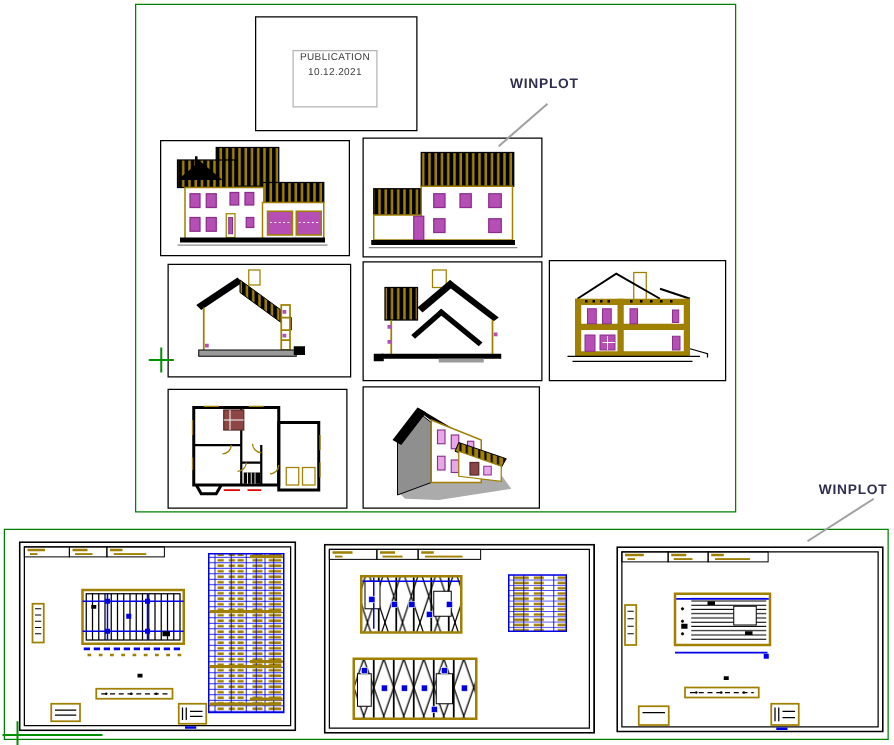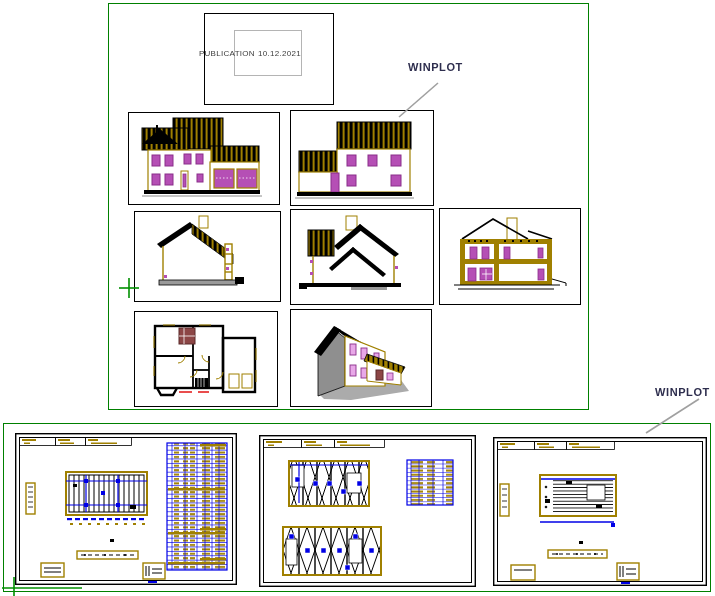--- a/index.html
+++ b/index.html
@@ -8,23 +8,23 @@
     font-family:"Liberation Sans",sans-serif;overflow:hidden;
   }
   .frame{position:absolute;border:1px solid #008000;background:#ffffff;}
   .box{position:absolute;border:1px solid #000000;background:#ffffff;}
   .sheet{position:absolute;background:#ffffff;}
   .winplot-label{
     position:absolute;color:#2e2e4e;font-size:11px;font-weight:bold;
     letter-spacing:0.6px;white-space:nowrap;
   }
   .pub-inner{
-    position:absolute;left:29px;top:16px;width:66px;height:44px;
-    border:1px solid #b4b4b4;display:flex;flex-direction:row;
-    align-items:center;justify-content:flex-end;gap:3px;
+    position:absolute;left:29px;top:26px;width:66px;height:44px;
+    border:1px solid #b4b4b4;display:flex;flex-direction:column;
+    align-items:center;justify-content:flex-start;gap:3px;
     font-size:8px;color:#3c3c3c;letter-spacing:0.3px;
   }
   svg{display:block;}
   #overlay{position:absolute;left:0;top:0;pointer-events:none;z-index:50;}
 </style>
 </head>
 <body>
 
 <div class="frame" style="left:108px;top:3px;width:479px;height:405px;">
 

